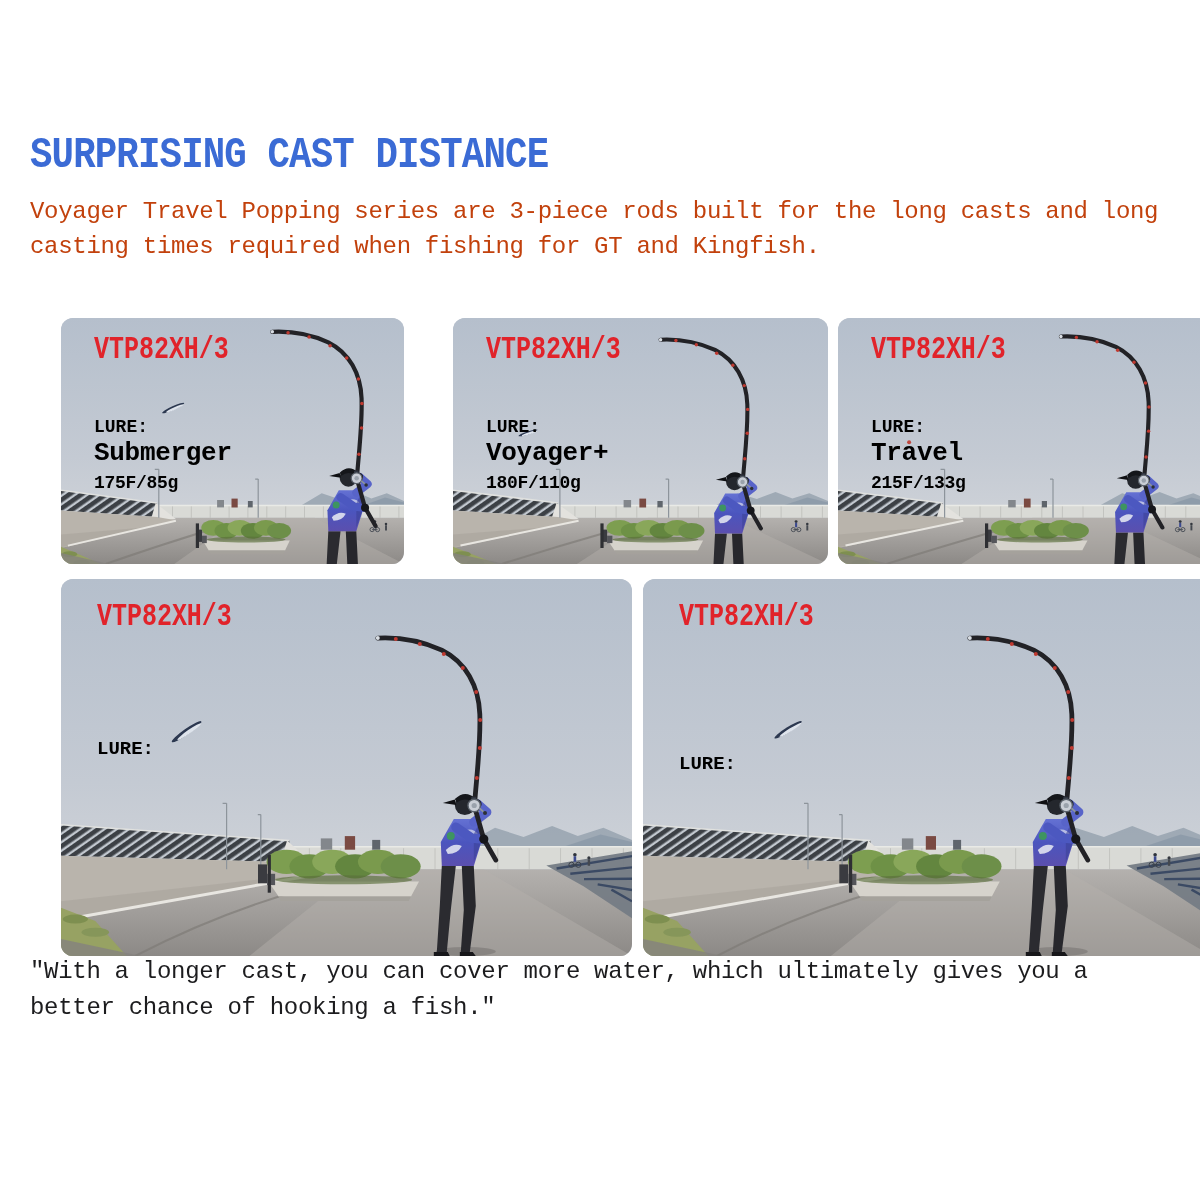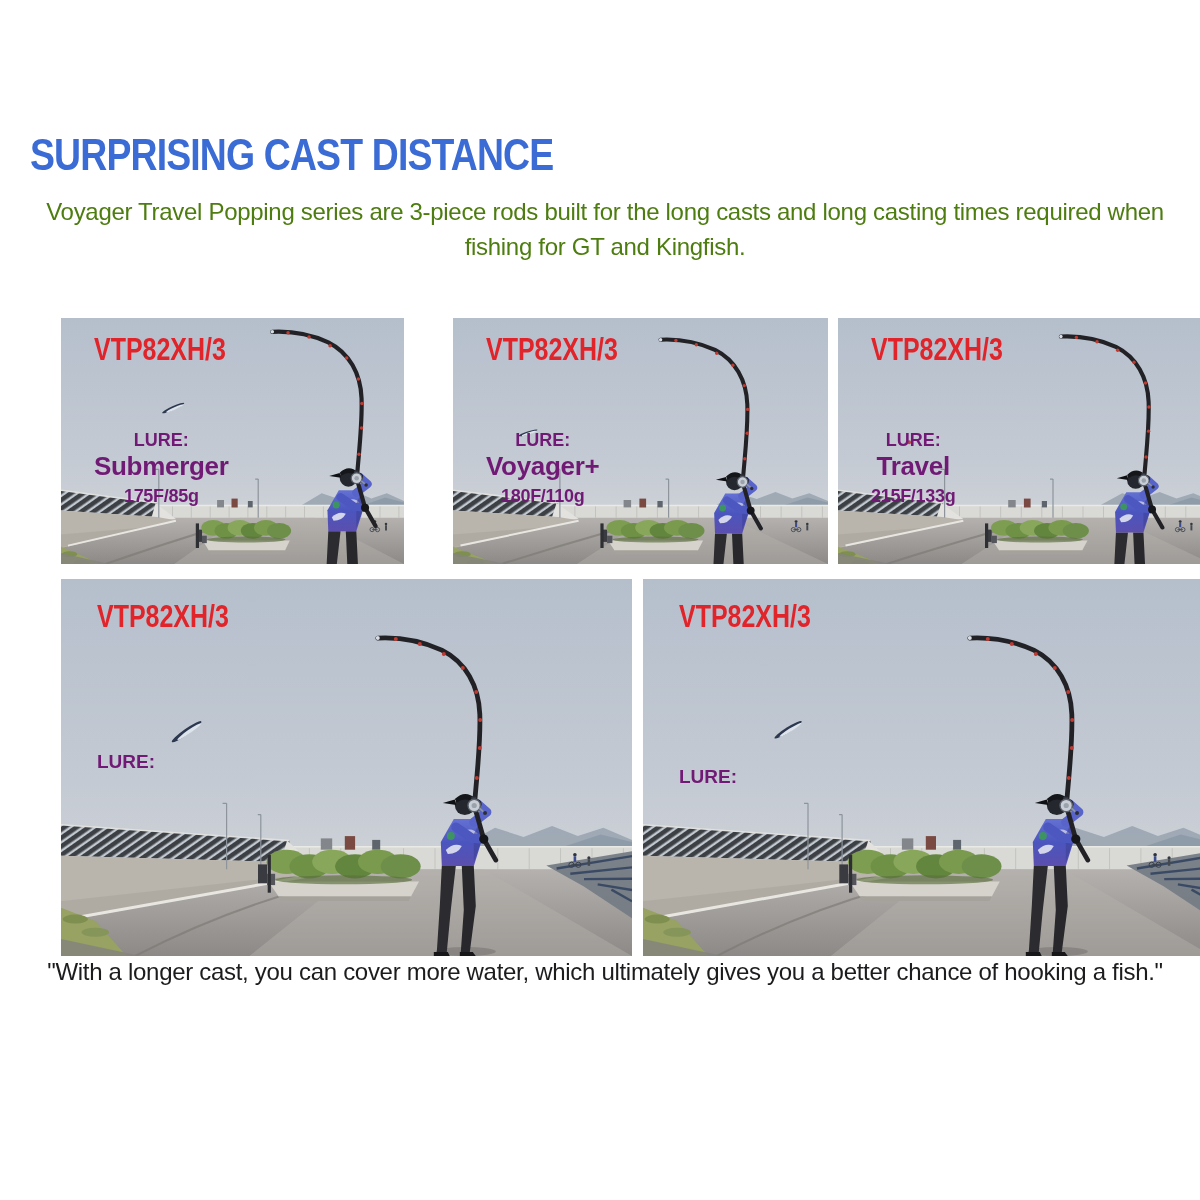--- a/index.html
+++ b/index.html
@@ -1,48 +1,48 @@
 <!DOCTYPE html>
 <html><head>
 <meta charset="utf-8">
 <style>
   html,body{margin:0;padding:0;background:#ffffff;}
   .page{
     position:relative;width:1200px;height:1200px;background:#ffffff;
-    font-family:Liberation Sans, sans-serif;overflow:hidden;text-align:center;
+    font-family:Liberation Mono, monospace;overflow:hidden;
   }
   .headline{
     position:absolute;left:30px;top:130px;margin:0;
     font-size:44px;font-weight:700;letter-spacing:-1px;white-space:nowrap;
     color:#3b6bd5;transform:scaleX(.85);transform-origin:left top;
   }
   .intro{
     position:absolute;left:30px;top:194px;width:1150px;margin:0;
-    font-size:24px;line-height:35px;letter-spacing:-.3px;color:#4d7c0f;
+    font-size:24px;line-height:35px;letter-spacing:-.3px;color:#c2410c;
   }
   .quote{
     position:absolute;left:30px;top:954px;width:1150px;margin:0;
     font-size:24px;line-height:36px;letter-spacing:-.3px;color:#1c1c1e;
   }
   .panel{
-    position:absolute;overflow:hidden;border-radius:0;background:#c3c9d2;
+    position:absolute;overflow:hidden;border-radius:12px;background:#c3c9d2;
   }
   .panel svg.scene{position:absolute;left:0;top:0;width:100%;height:100%;display:block;}
   .p1{left:21px;top:302px;width:343px;height:246px;}
   .p2{left:413px;top:302px;width:375px;height:246px;}
   .p3{left:798px;top:302px;width:374px;height:246px;}
   .p4{left:21px;top:563px;width:571px;height:377px;}
   .p5{left:603px;top:563px;width:569px;height:377px;}
   .model{
     position:absolute;left:33px;top:13px;margin:0;white-space:nowrap;
     font-size:32px;font-weight:700;color:#e1232a;
     transform:scaleX(.78);transform-origin:left top;
   }
   .row-bottom .model{left:36px;top:19px;}
-  .lure-block{position:absolute;left:33px;top:98px;color:#701a75;margin-top:13px;}
+  .lure-block{position:absolute;left:33px;top:98px;color:#000000;}
   .row-bottom .lure-block{left:36px;}
   .p4 .lure-block{top:158px;}
   .p5 .lure-block{top:173px;}
   .lure-label{font-size:18px;font-weight:700;line-height:22px;}
   .lure-name{font-size:26px;font-weight:700;line-height:30px;letter-spacing:-.3px;white-space:nowrap;}
   .lure-spec{font-size:18px;font-weight:700;line-height:30px;letter-spacing:-.3px;}
   .row-bottom .lure-label{font-size:19px;line-height:24px;}
   .row-bottom .lure-name{font-size:23px;line-height:31px;}
   .row-bottom .lure-spec{font-size:24px;line-height:31px;}
 </style>

